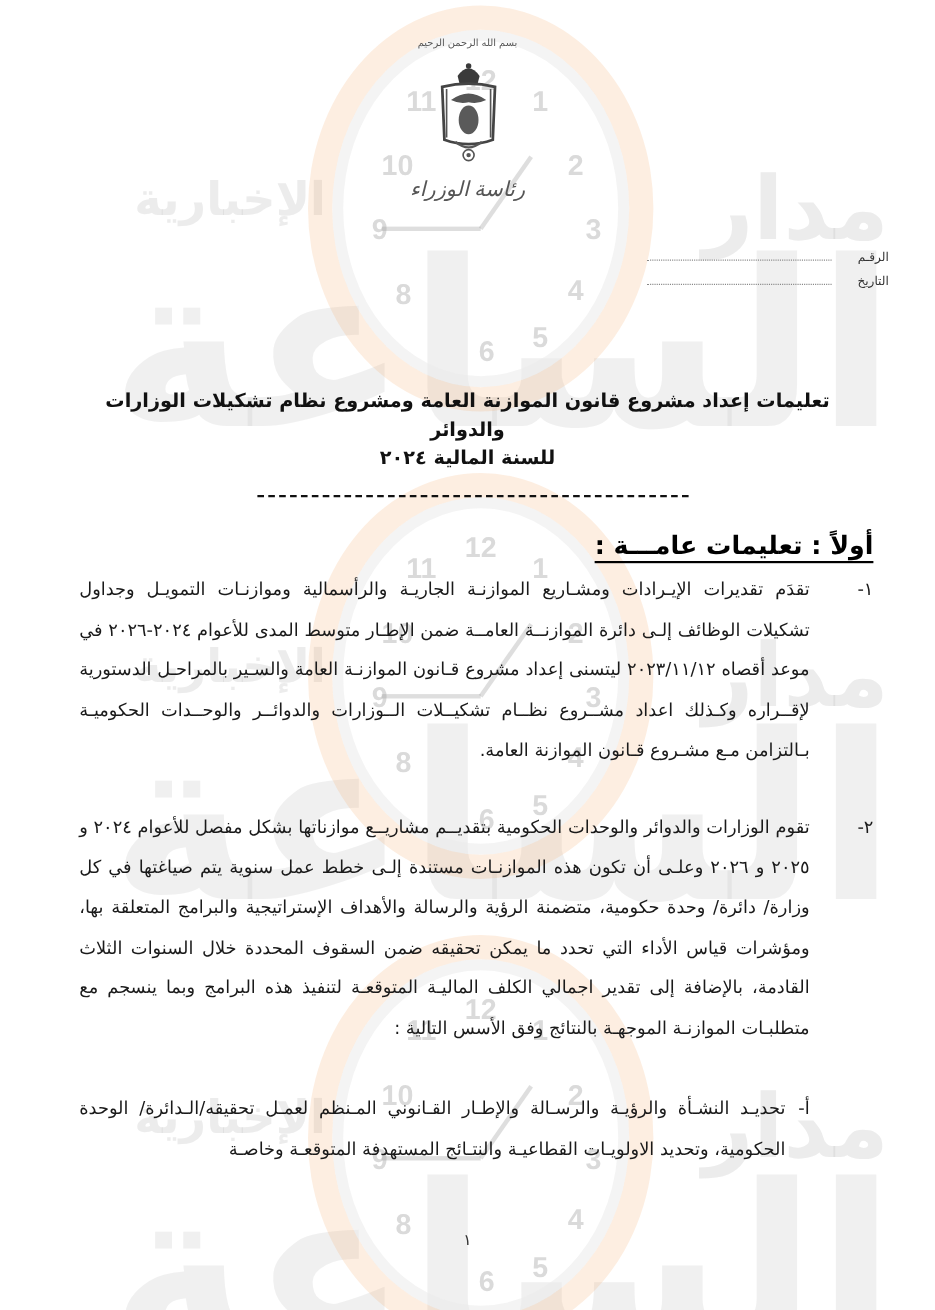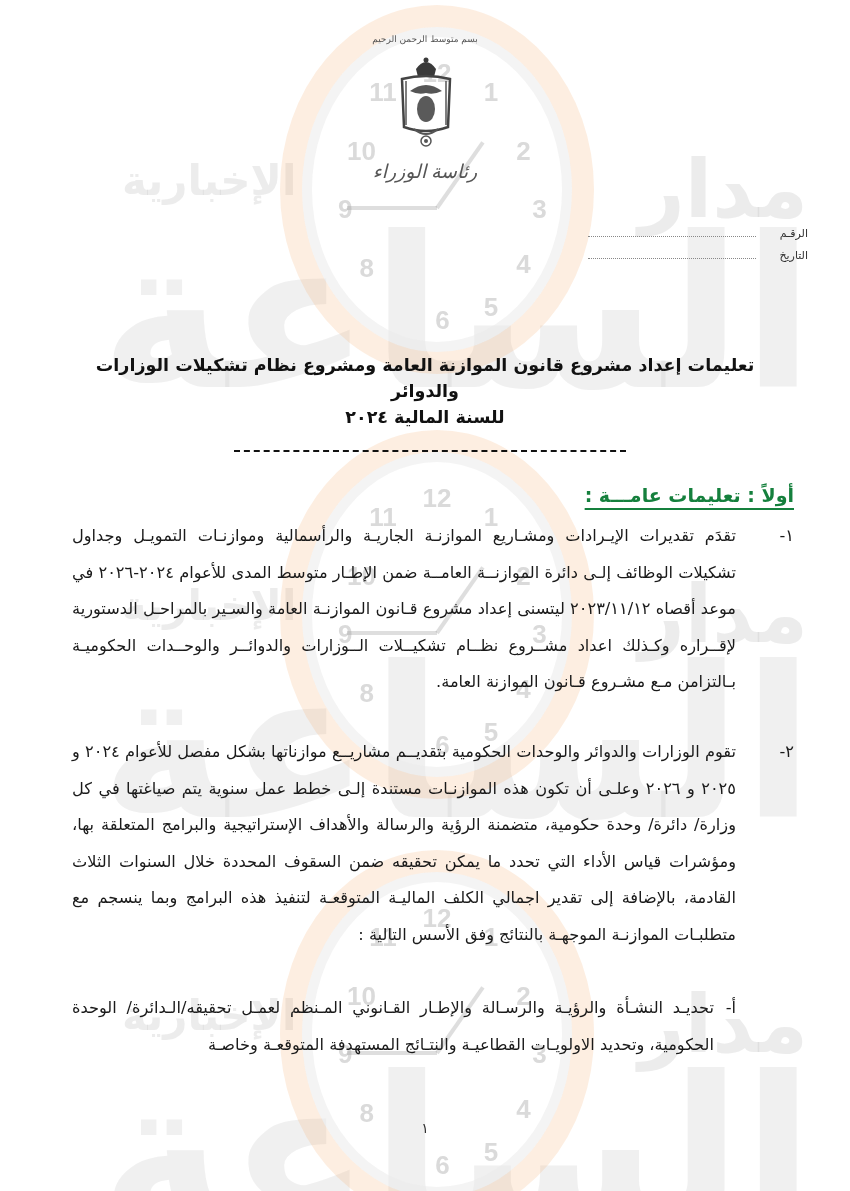--- a/index.html
+++ b/index.html
@@ -63,21 +63,21 @@
       color: #111;
     }
     .rule {
       position: absolute; top: 450px; left: 234px; width: 392px;
       border-top: 2px dashed #111;
     }
 
     
     .section-heading {
       position: absolute; top: 484px; right: 56px;
-      font-weight: bold; font-size: 19px; color: #15803d;
+      font-weight: bold; font-size: 23px; color: #000000;
       text-decoration: underline; text-decoration-thickness: 2px;
       text-underline-offset: 6px;
     }
     .item {
       position: absolute; right: 56px; left: 72px;
       font-size: 16.2px; line-height: 36.5px; text-align: justify;
       text-align-last: right; color: #1a1a1a;
     }
     .item .num { position: absolute; right: 0; top: 0; }
     .item .txt { display: block; margin-right: 58px; }
@@ -154,21 +154,21 @@
     <span class="num" style="left:70%; top:86%;">5</span>
     <span class="num" style="left:52%; top:90%;">6</span>
     <span class="num" style="left:24%; top:74%;">8</span>
     <span class="num" style="left:16%; top:56%;">9</span>
     <span class="num" style="left:22%; top:38%;">10</span>
     <span class="num" style="left:30%; top:20%;">11</span>
     <span class="hand" style="left:50%; top:55%; width:90px; transform:rotate(180deg);"></span>
     <span class="hand" style="left:50%; top:55%; width:80px; transform:rotate(-55deg);"></span>
   </div>
 
-  <div class="basmala">بسم متوسط الرحمن الرحيم</div>
+  <div class="basmala">بسم الله الرحمن الرحيم</div>
 
   <div class="emblem">
     <svg viewBox="0 0 60 95" width="60" height="95">
 
       <path d="M20 14 Q30 0 40 14 L38 22 L22 22 Z" fill="#3a3a3a"></path>
       <circle cx="30" cy="5" r="2.5" fill="#3a3a3a"></circle>
 
       <path d="M6 24 Q30 18 54 24 L52 72 Q30 80 8 72 Z" fill="none" stroke="#444" stroke-width="2.5"></path>
       <path d="M10 26 L10 70" stroke="#555" stroke-width="1.5"></path>
       <path d="M50 26 L50 70" stroke="#555" stroke-width="1.5"></path>

